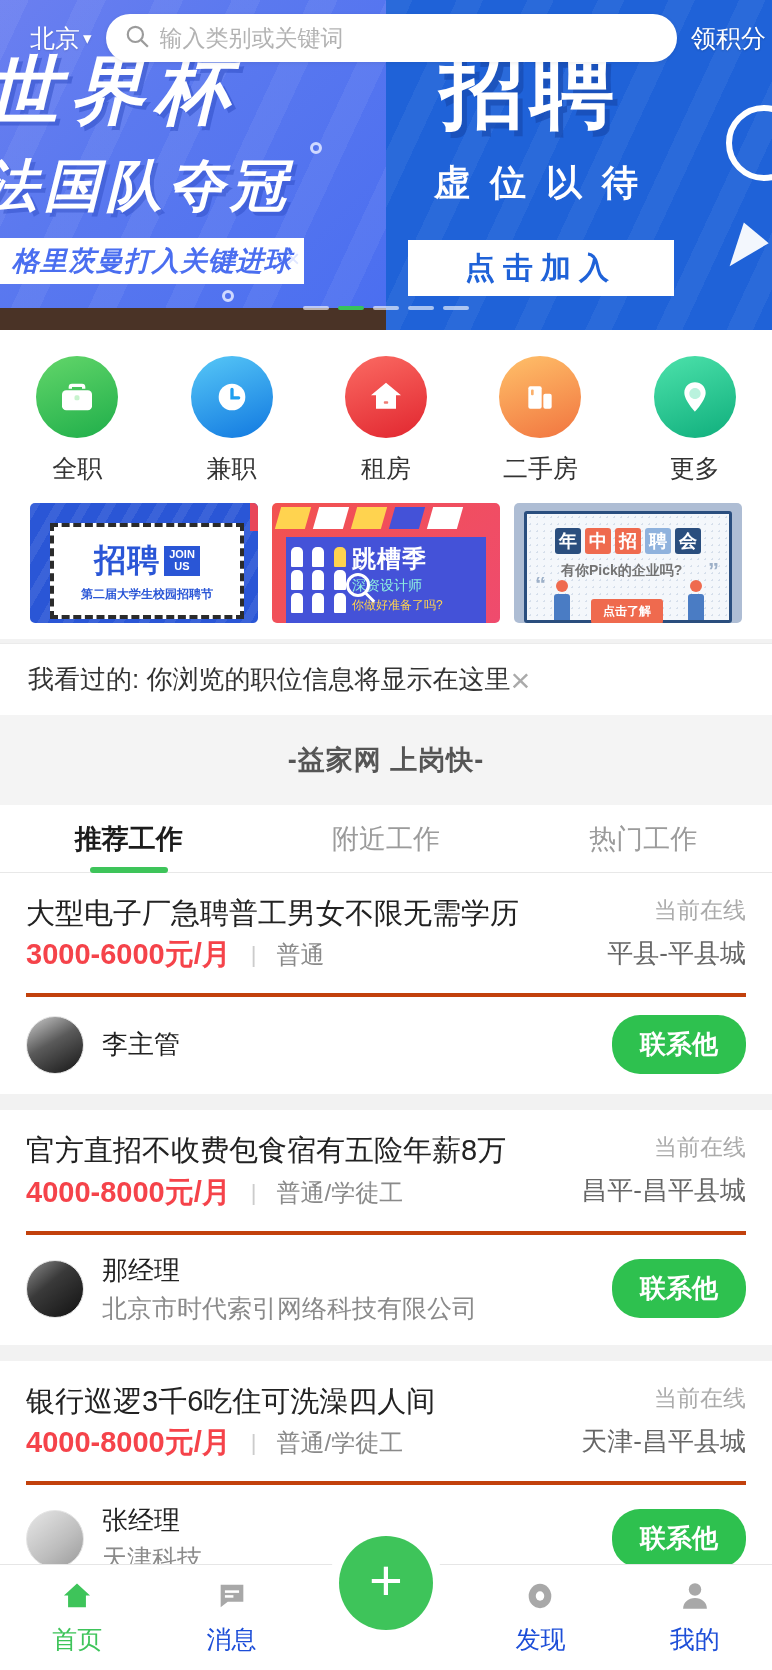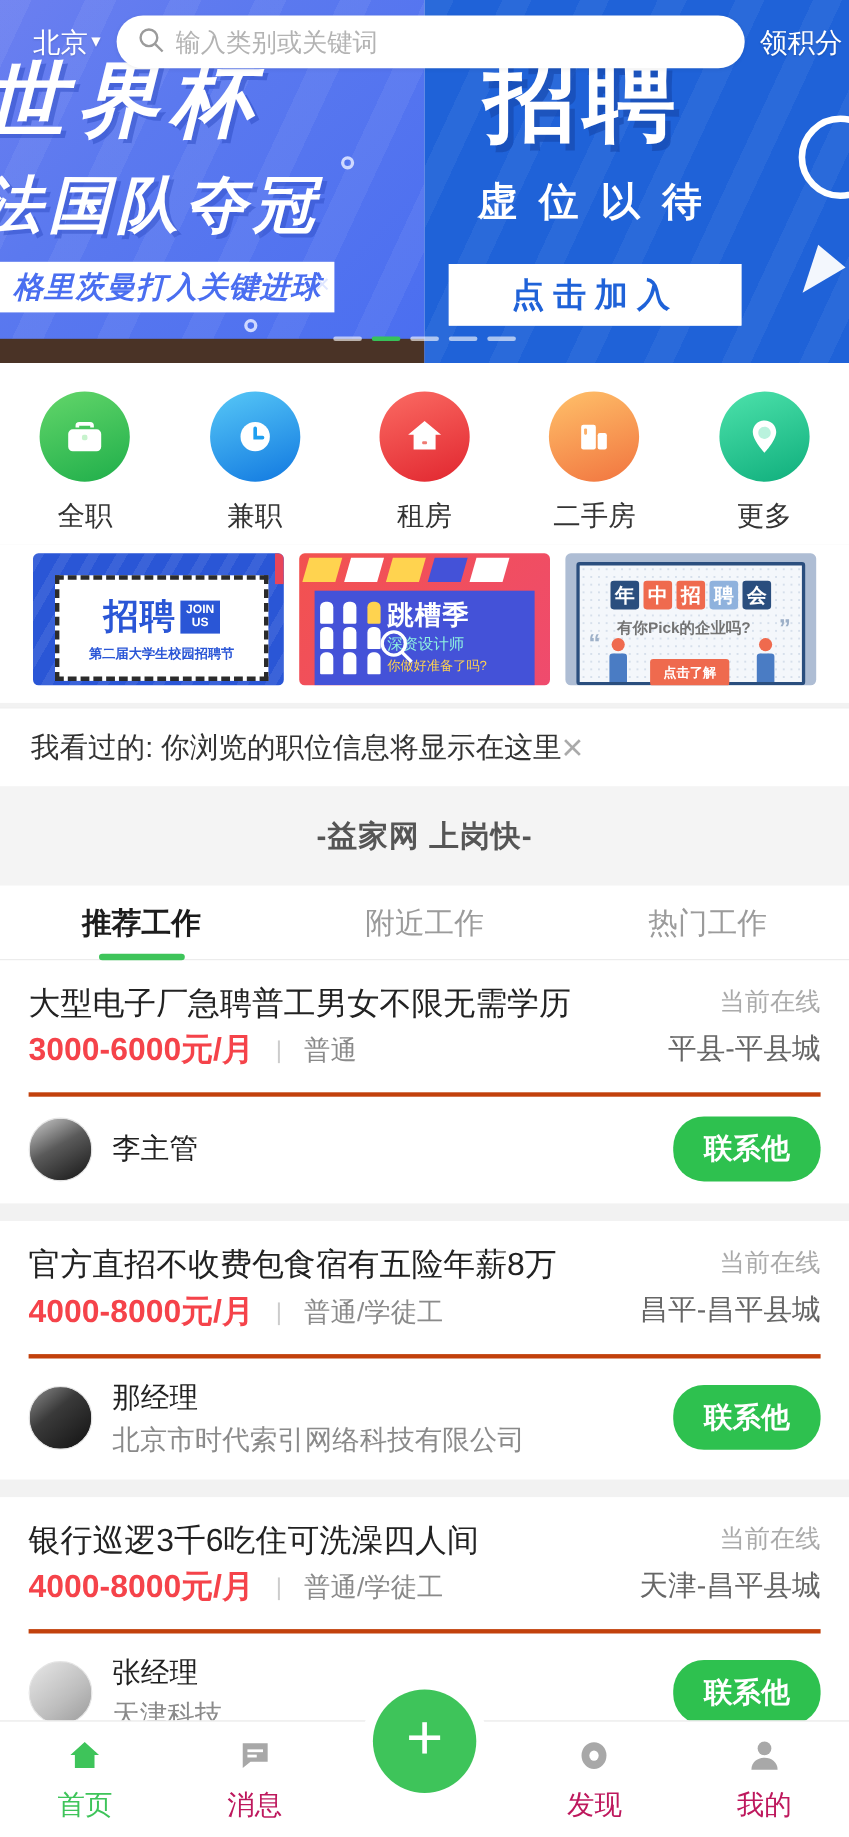--- a/index.html
+++ b/index.html
@@ -166,21 +166,21 @@
   .contact-txt { margin-left:18px; flex:1; min-width:0; }
   .contact-name { font-size:26px; color:#222; }
   .contact-org { font-size:25px; color:#8a8a8a; margin-top:4px; }
   .contact-btn { flex:none; background:#2ec14f; color:#fff; font-size:26px; font-weight:bold;
      padding:12px 28px; border-radius:28px; }
 
   
   .bottomnav { position:absolute; left:0; bottom:0; width:772px; height:106px; background:#fff;
      border-top:1px solid #e6e6e6; display:flex; z-index:40; }
   .navitem { flex:1; display:flex; flex-direction:column; align-items:center; justify-content:center; gap:6px; }
-  .navlabel { font-size:25px; color:#be185d; }
+  .navlabel { font-size:25px; color:#1d4ed8; }
   .navitem.active .navlabel { color:#3ec45a; }
   .fab { position:absolute; left:50%; transform:translateX(-50%); bottom:40px; width:94px; height:94px;
      border-radius:50%; background:#3ec45a; display:flex; align-items:center; justify-content:center; z-index:45;
      box-shadow:0 0 0 10px #fff; }
   .fab-plus { color:#fff; font-size:58px; font-weight:300; line-height:1; margin-top:-6px; }
 </style>
 </head>
 <body>
 
 <div class="screen">

